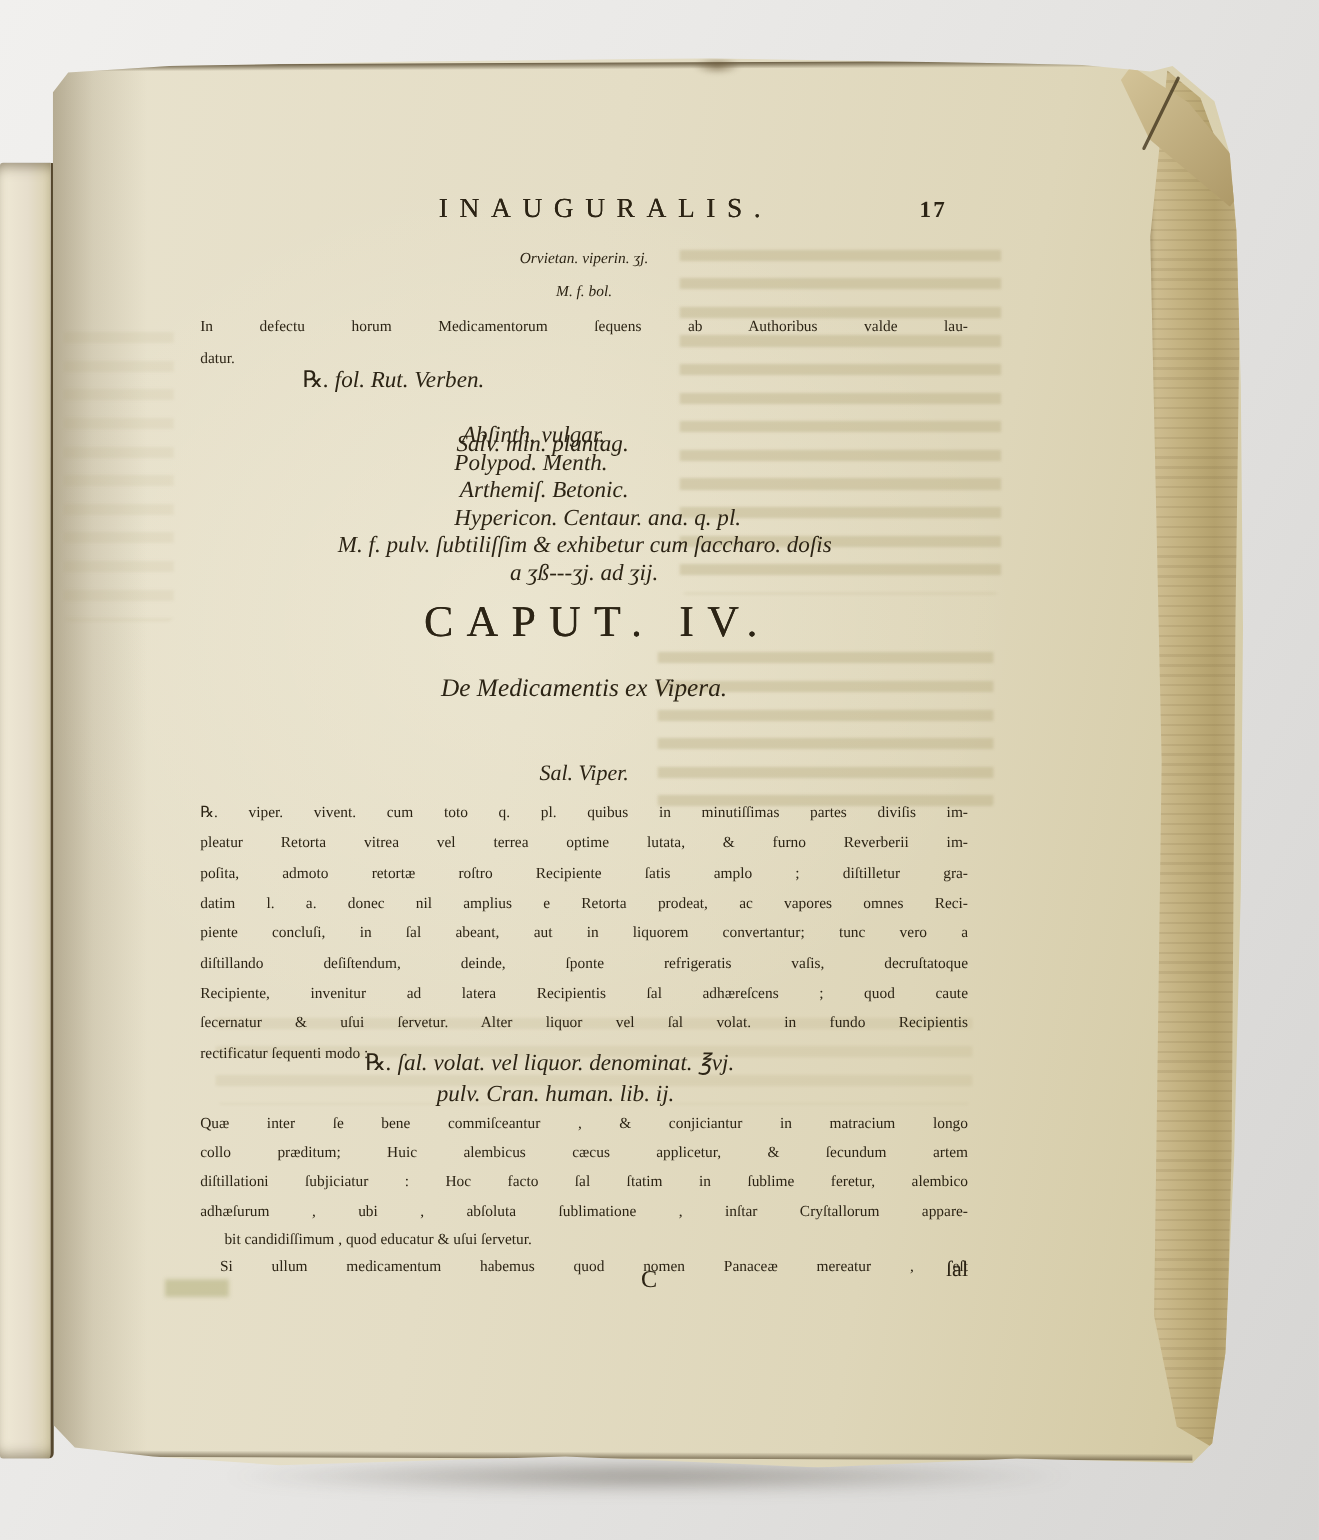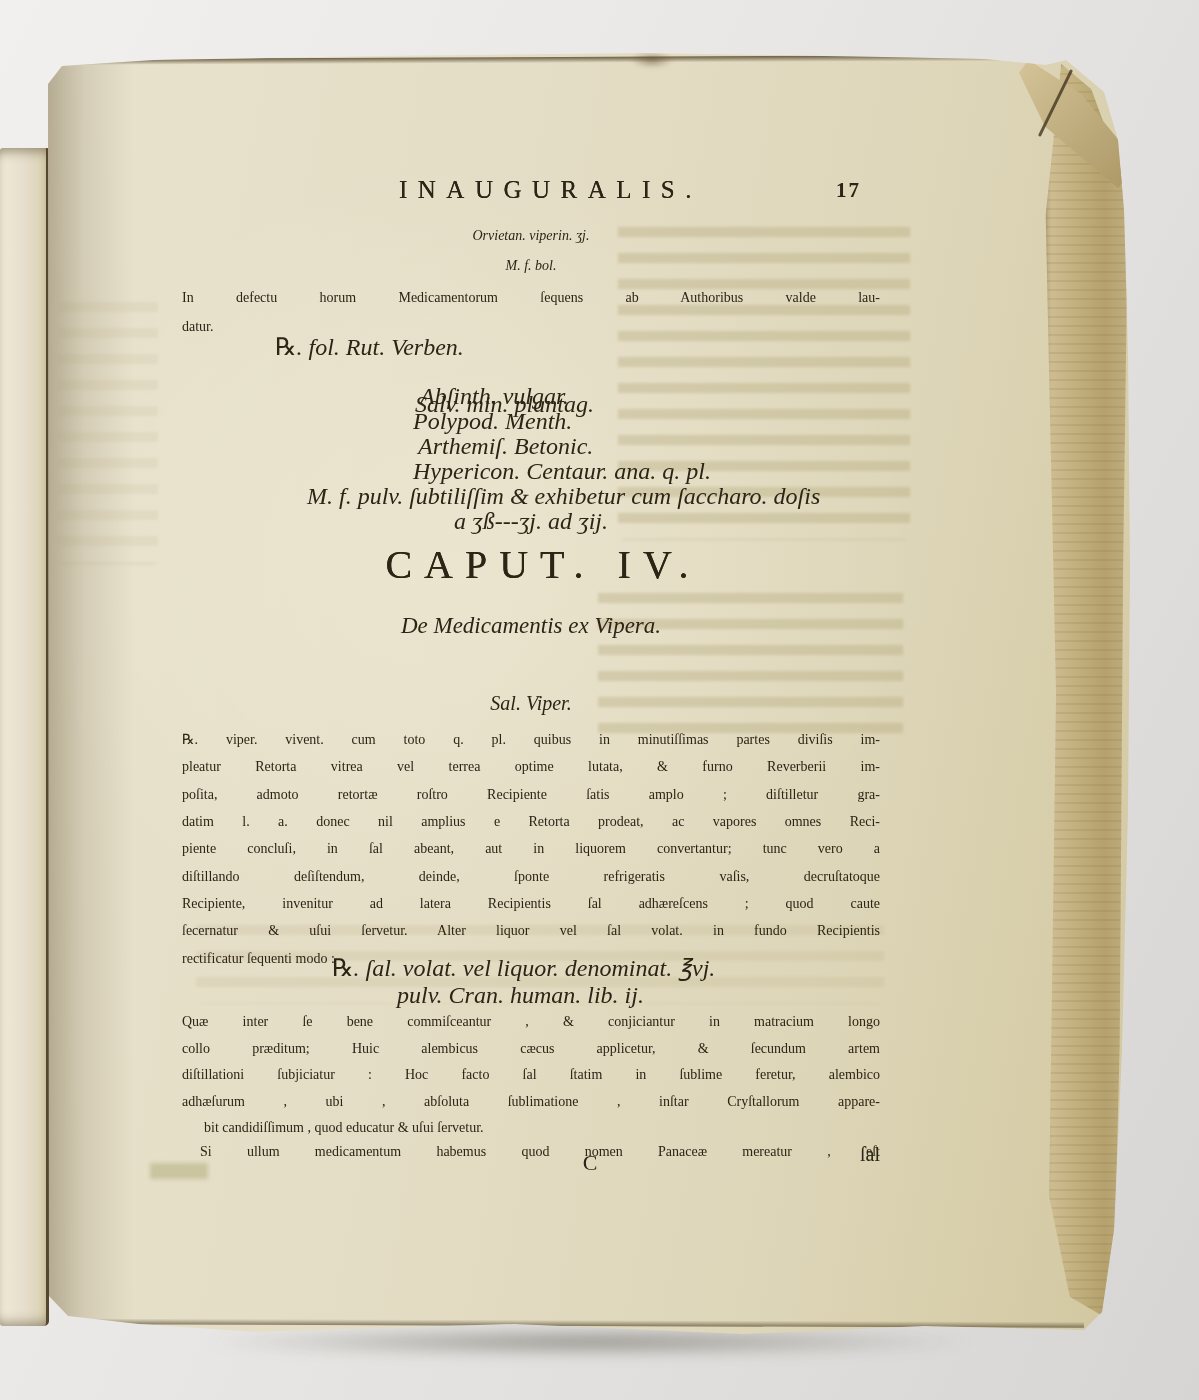--- a/index.html
+++ b/index.html
@@ -59,21 +59,21 @@
   .line{font-size:14px;line-height:27px;white-space:nowrap;}
   .just{text-align:justify;text-align-last:justify;}
   .center{text-align:center;}
   .it{font-style:italic;}
   .header-title{left:220px;top:176px;width:640px;text-align:center;font-size:25px;
     letter-spacing:.42em;padding-left:.42em;text-shadow:0 0 .6px #2c2415;}
   .page-number{left:836px;top:178px;width:60px;font-size:21px;font-weight:bold;letter-spacing:2px;}
   .caput{top:541px;font-size:40px;letter-spacing:.30em;padding-left:.30em;text-shadow:0 0 .6px #2c2415;}
   .subtitle{top:613px;font-size:23px;}
   .section-title{top:692px;font-size:20px;}
-  .rx{font-size:24px;white-space:nowrap;}
+  .rx{font-size:21px;white-space:nowrap;}
 </style>
 </head>
 <body>
 
 <div class="scene">
 
   <div class="bottom-shadow"></div>
   <div class="facing-strip"></div>
 
   <div class="page-block">

